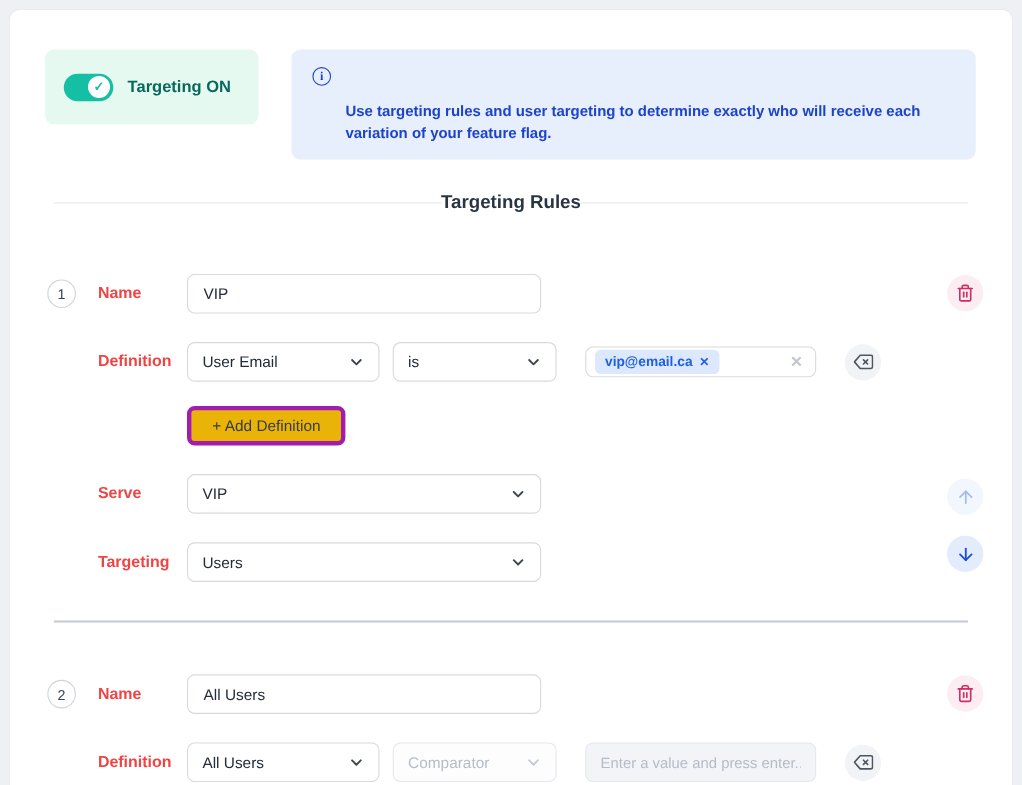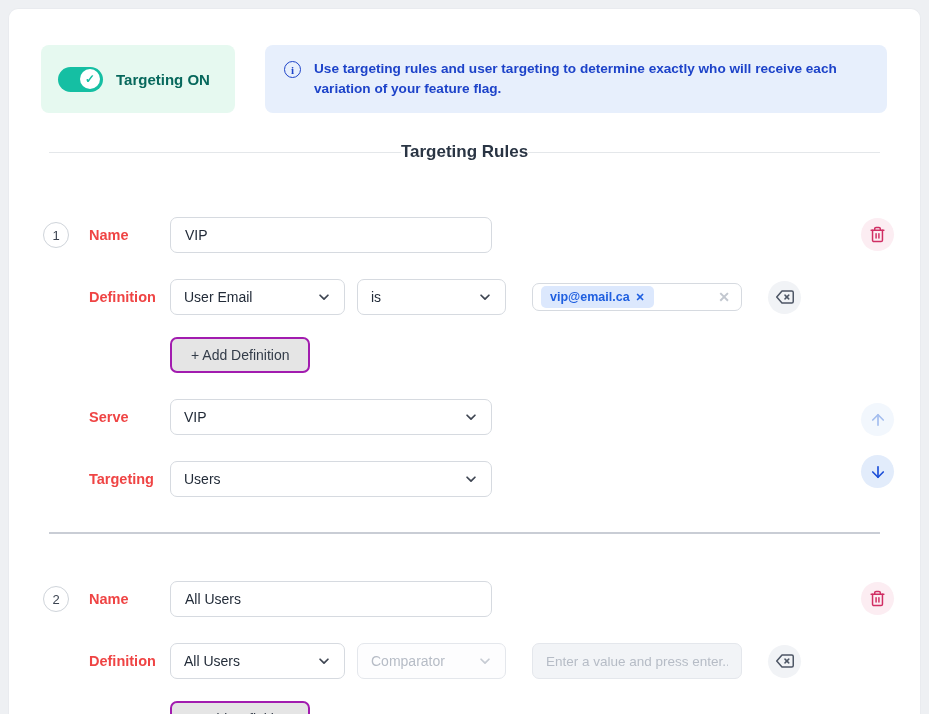--- a/index.html
+++ b/index.html
@@ -56,21 +56,21 @@
   }
   .info-icon {
     flex: none;
     width: 17px; height: 17px;
     border: 1.7px solid currentColor; border-radius: 50%;
     display: flex; align-items: center; justify-content: center;
     font-size: 11px; font-weight: 700;
     margin-top: 2px;
     font-family: "Liberation Serif", serif;
   }
-  .info-text { font-size: 13.6px; font-weight: 600; line-height: 20px; max-width: 575px; }
+  .info-text { font-size: 13.6px; font-weight: 600; line-height: 20px; max-width: 575px; margin-top: 32px; }
   
   .section-heading {
     margin-top: 29px;
     display: flex; align-items: center; 
     padding: 0 7px 0 8px;
   }
   .section-heading .line { flex: 1; height: 1px; background: #e4e7ea; }
   .section-title { font-size: 17px; font-weight: 700; color: #2a3544; white-space: nowrap; }
   
   .rule { position: relative; margin-top: 55px; }
@@ -140,22 +140,22 @@
     background: #f2f4f7;
     padding: 0 13px;
     font-size: 13.5px; color: #8c93a0;
     font-family: "Liberation Sans", sans-serif;
     margin-right: 26px;
     outline: none;
   }
   .value-input::placeholder { color: #b6bcc6; }
   .add-def-btn {
     height: 36px;
-    border: 2px solid #a21caf; border-radius: 7px;
-    background: #e5e5e5;
+    border: 4px solid #a21caf; border-radius: 7px;
+    background: #eab308;
     padding: 0 19px;
     font-size: 14px; font-weight: 500; color: #333c49;
     font-family: "Liberation Sans", sans-serif;
     cursor: pointer;
   }
   
   .icon-btn {
     width: 33px; height: 33px;
     border-radius: 50%; border: none;
     display: flex; align-items: center; justify-content: center;

